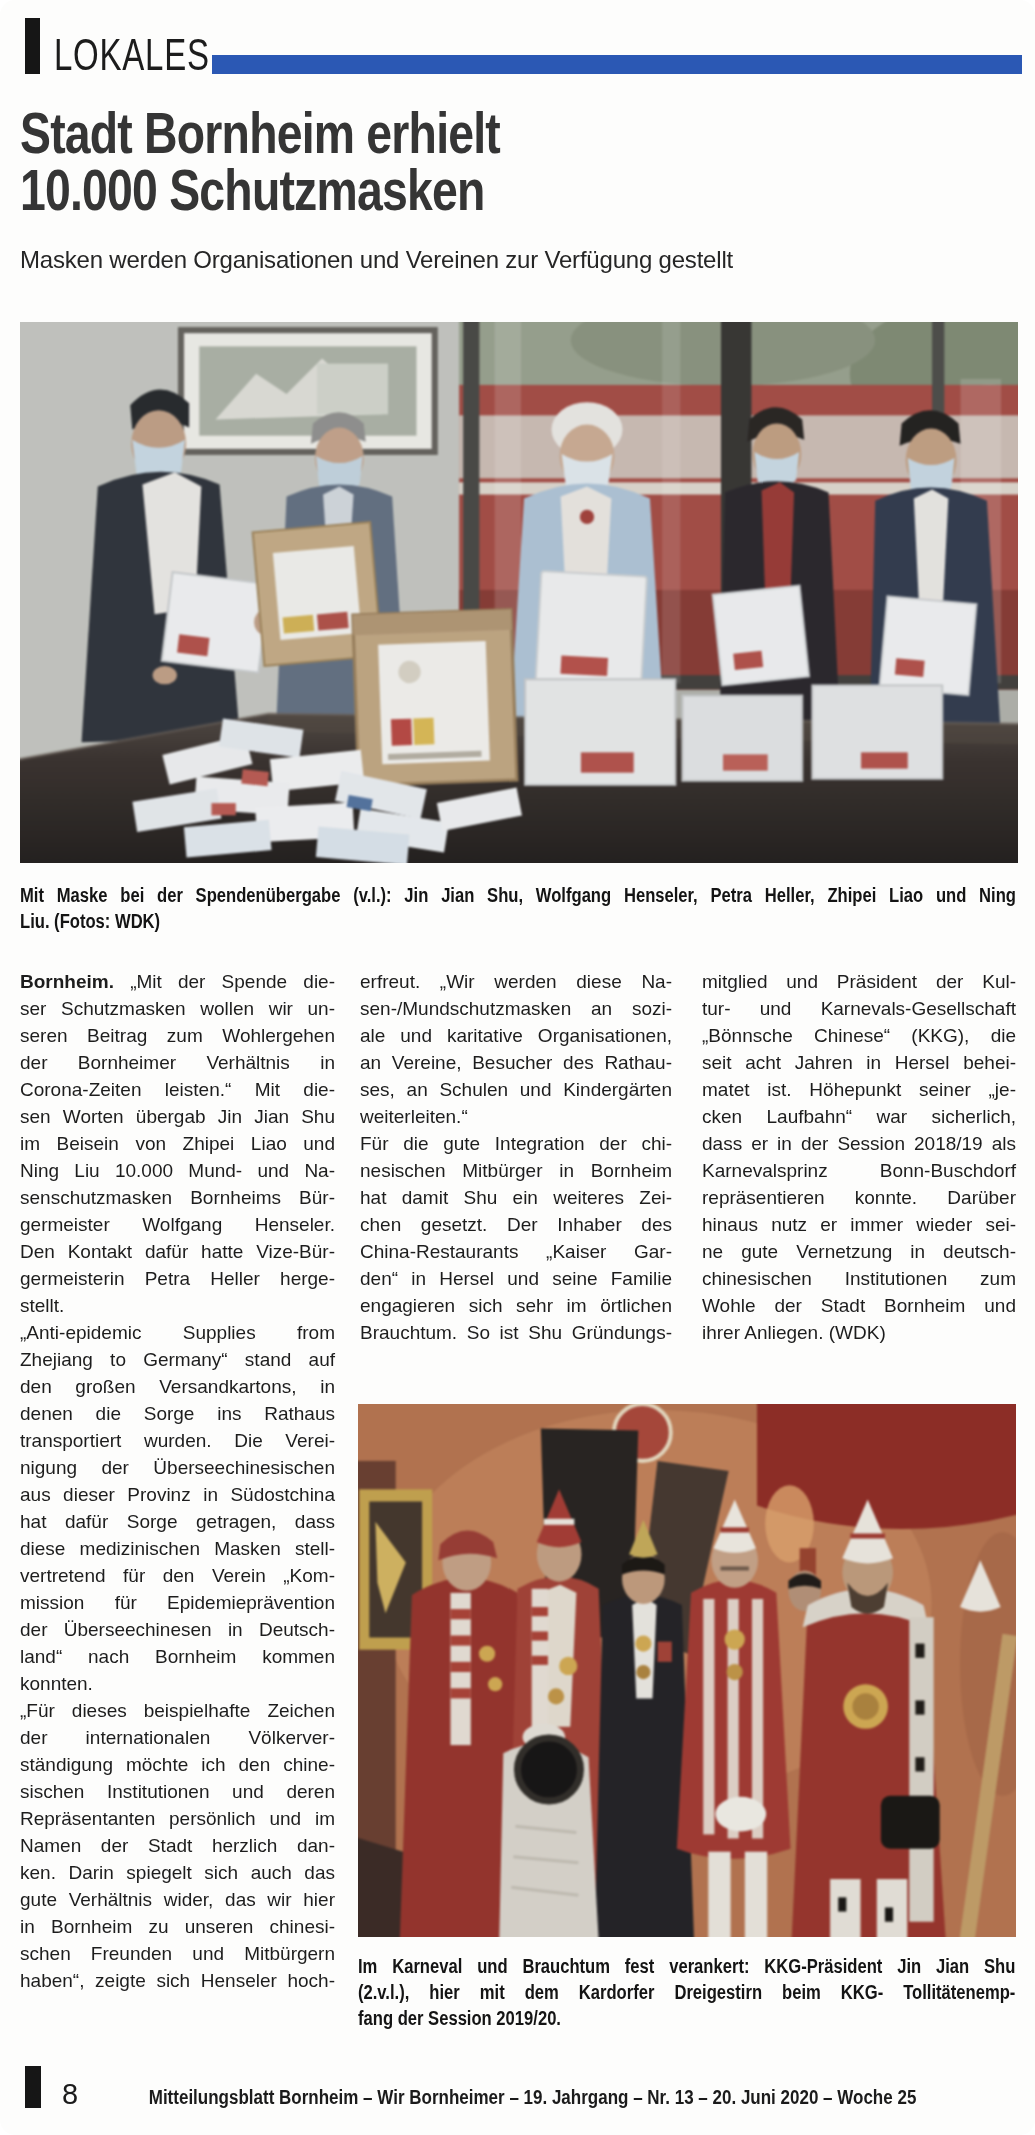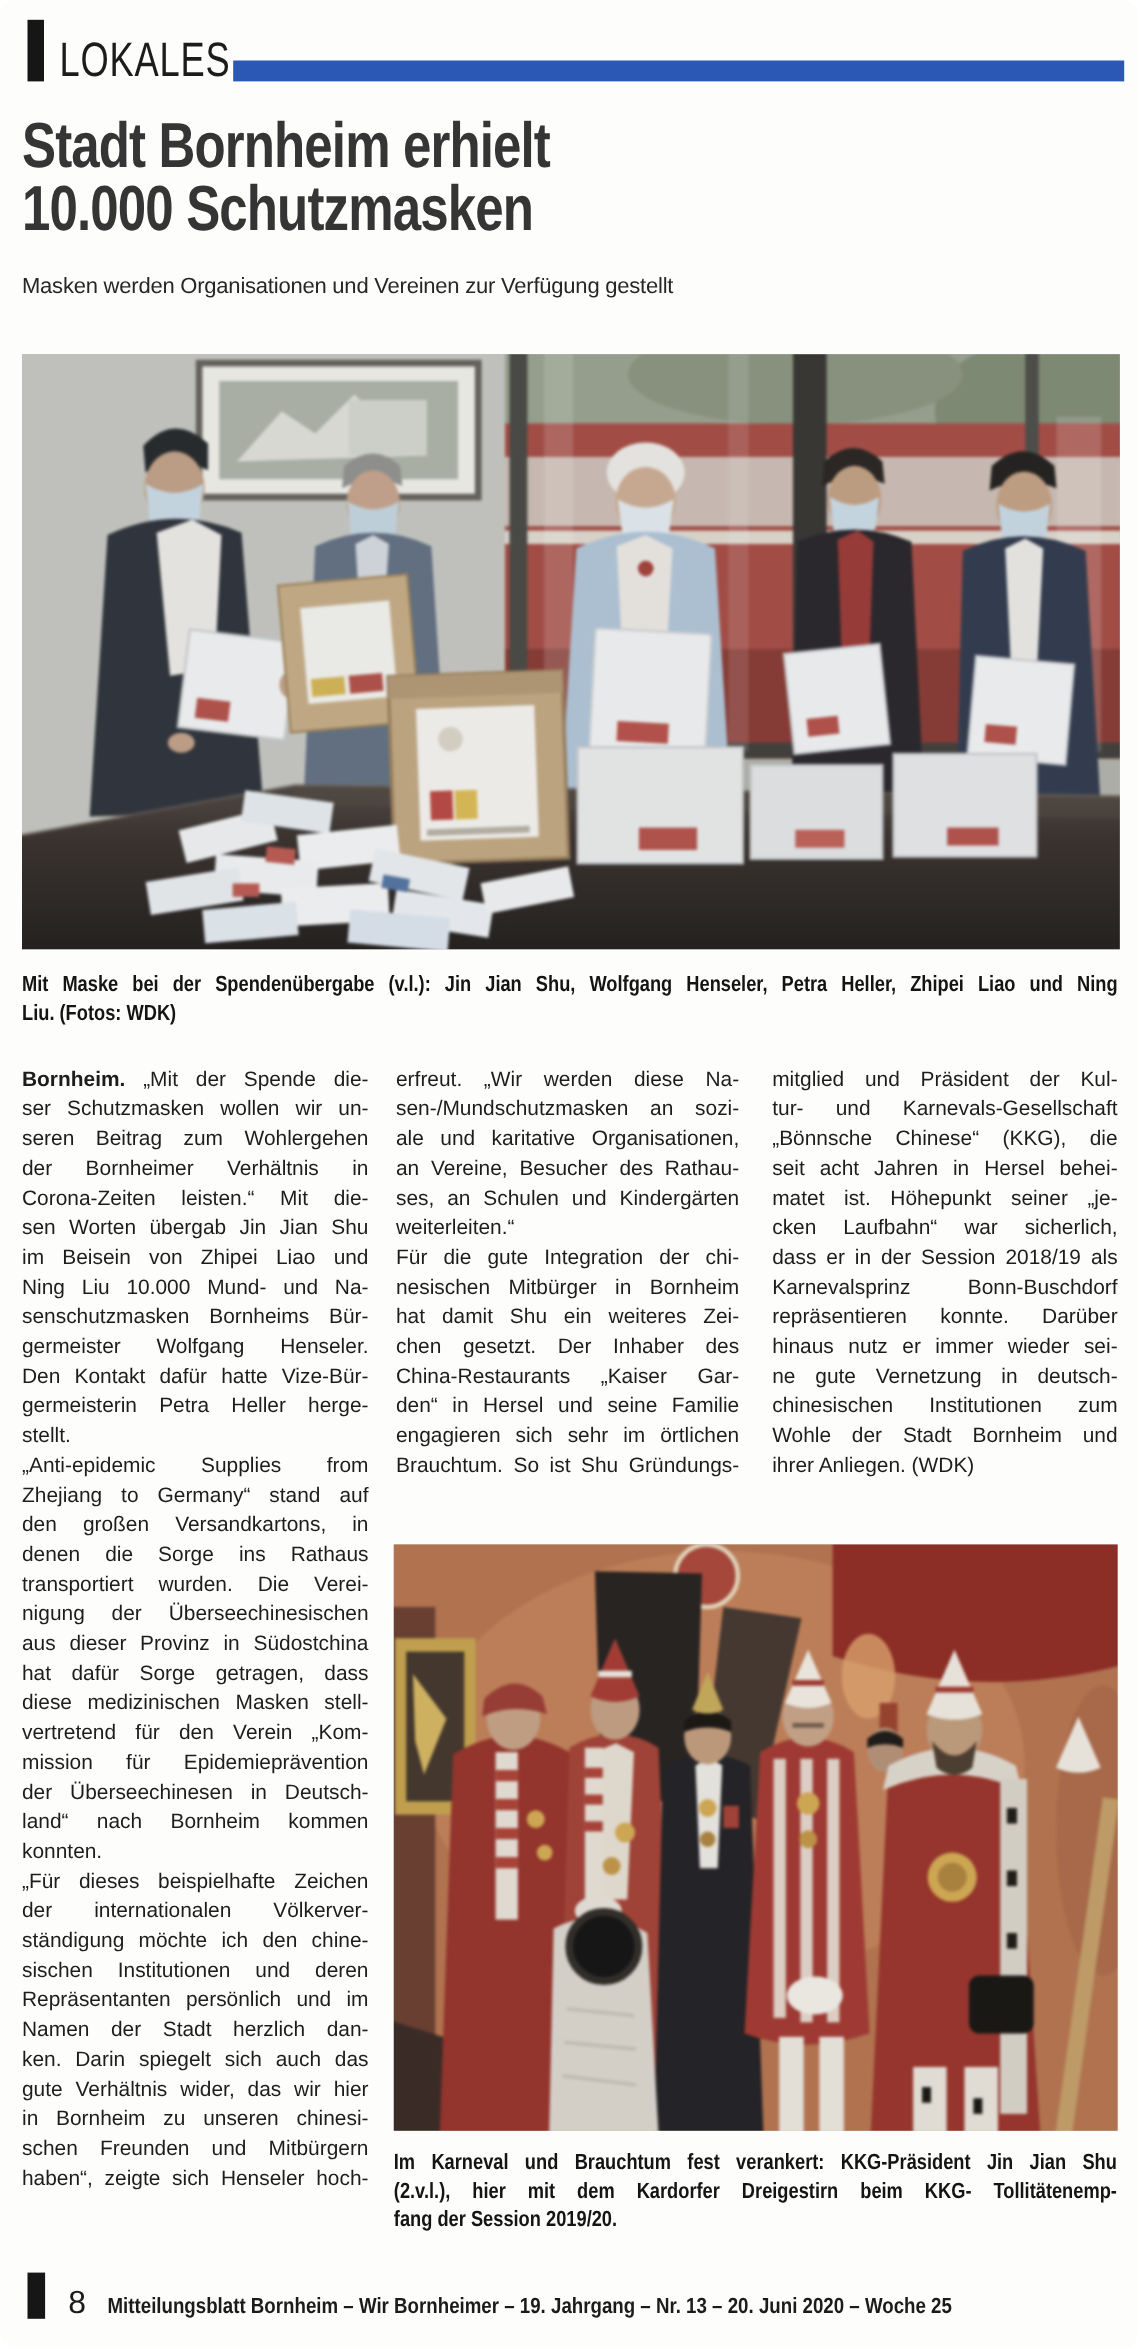--- a/index.html
+++ b/index.html
@@ -11,21 +11,21 @@
   .mast-label{position:absolute;left:54px;top:30px;color:#1c1c1c;}
   .mast-label .cond{display:inline-block;font-size:44px;font-weight:400;letter-spacing:1px;
         transform:scaleX(0.75);transform-origin:left center;white-space:nowrap;}
   .mast-rule{position:absolute;left:212px;top:55px;width:810px;height:19px;background:#2b58b4;}
 
   
   .headline{position:absolute;left:20px;top:104px;width:720px;margin:0;
         font-size:58px;line-height:57px;font-weight:700;color:#353535;letter-spacing:-1px;
         transform:scaleX(0.8);transform-origin:left top;white-space:nowrap;}
   .subheadline{position:absolute;left:20px;top:243px;width:1010px;margin:0;
-        font-size:20px;line-height:34px;font-weight:400;color:#262626;letter-spacing:-0.2px;}
+        font-size:24px;line-height:34px;font-weight:400;color:#262626;letter-spacing:-0.2px;}
 
   
   .photo{position:absolute;overflow:hidden;background:#b9bab4;}
   .photo svg{display:block;width:100%;height:100%;filter:blur(1.2px) saturate(0.82) contrast(0.95);
         transform:scale(1.015);}
   .photo1{left:20px;top:322px;width:998px;height:541px;}
   .photo2{left:358px;top:1404px;width:658px;height:533px;}
 
   
   .cap{position:absolute;transform-origin:left top;transform:scaleX(0.83);color:#141414;}
@@ -38,21 +38,21 @@
   .col1{left:20px;width:315px;}
   .col2{left:360px;width:312px;}
   .col3{left:702px;width:314px;}
   .ln{font-size:19px;line-height:27px;text-align:left;}
   .ln.j{text-align:justify;text-align-last:justify;}
   .ln b{font-weight:700;margin-top:25px;}
 
   
   .foot-bar{position:absolute;left:25px;top:2066px;width:16px;height:42px;background:#161616;}
   .foot-num{position:absolute;left:62px;top:2078px;font-size:29px;font-weight:400;color:#1b1b1b;}
-  .foot-imprint{position:absolute;left:30px;top:2086px;width:1005px;}
+  .foot-imprint{position:absolute;left:30px;top:2086px;width:1005px;text-align:center;}
   .foot-imprint span{display:inline-block;font-size:20px;font-weight:700;color:#1b1b1b;
         transform:scaleX(0.85);transform-origin:center top;white-space:nowrap;}
 </style>
 </head>
 <body>
 
 <div class="page">
 
   <div class="mast-bar"></div>
   <div class="mast-label"><span class="cond">LOKALES</span></div>

